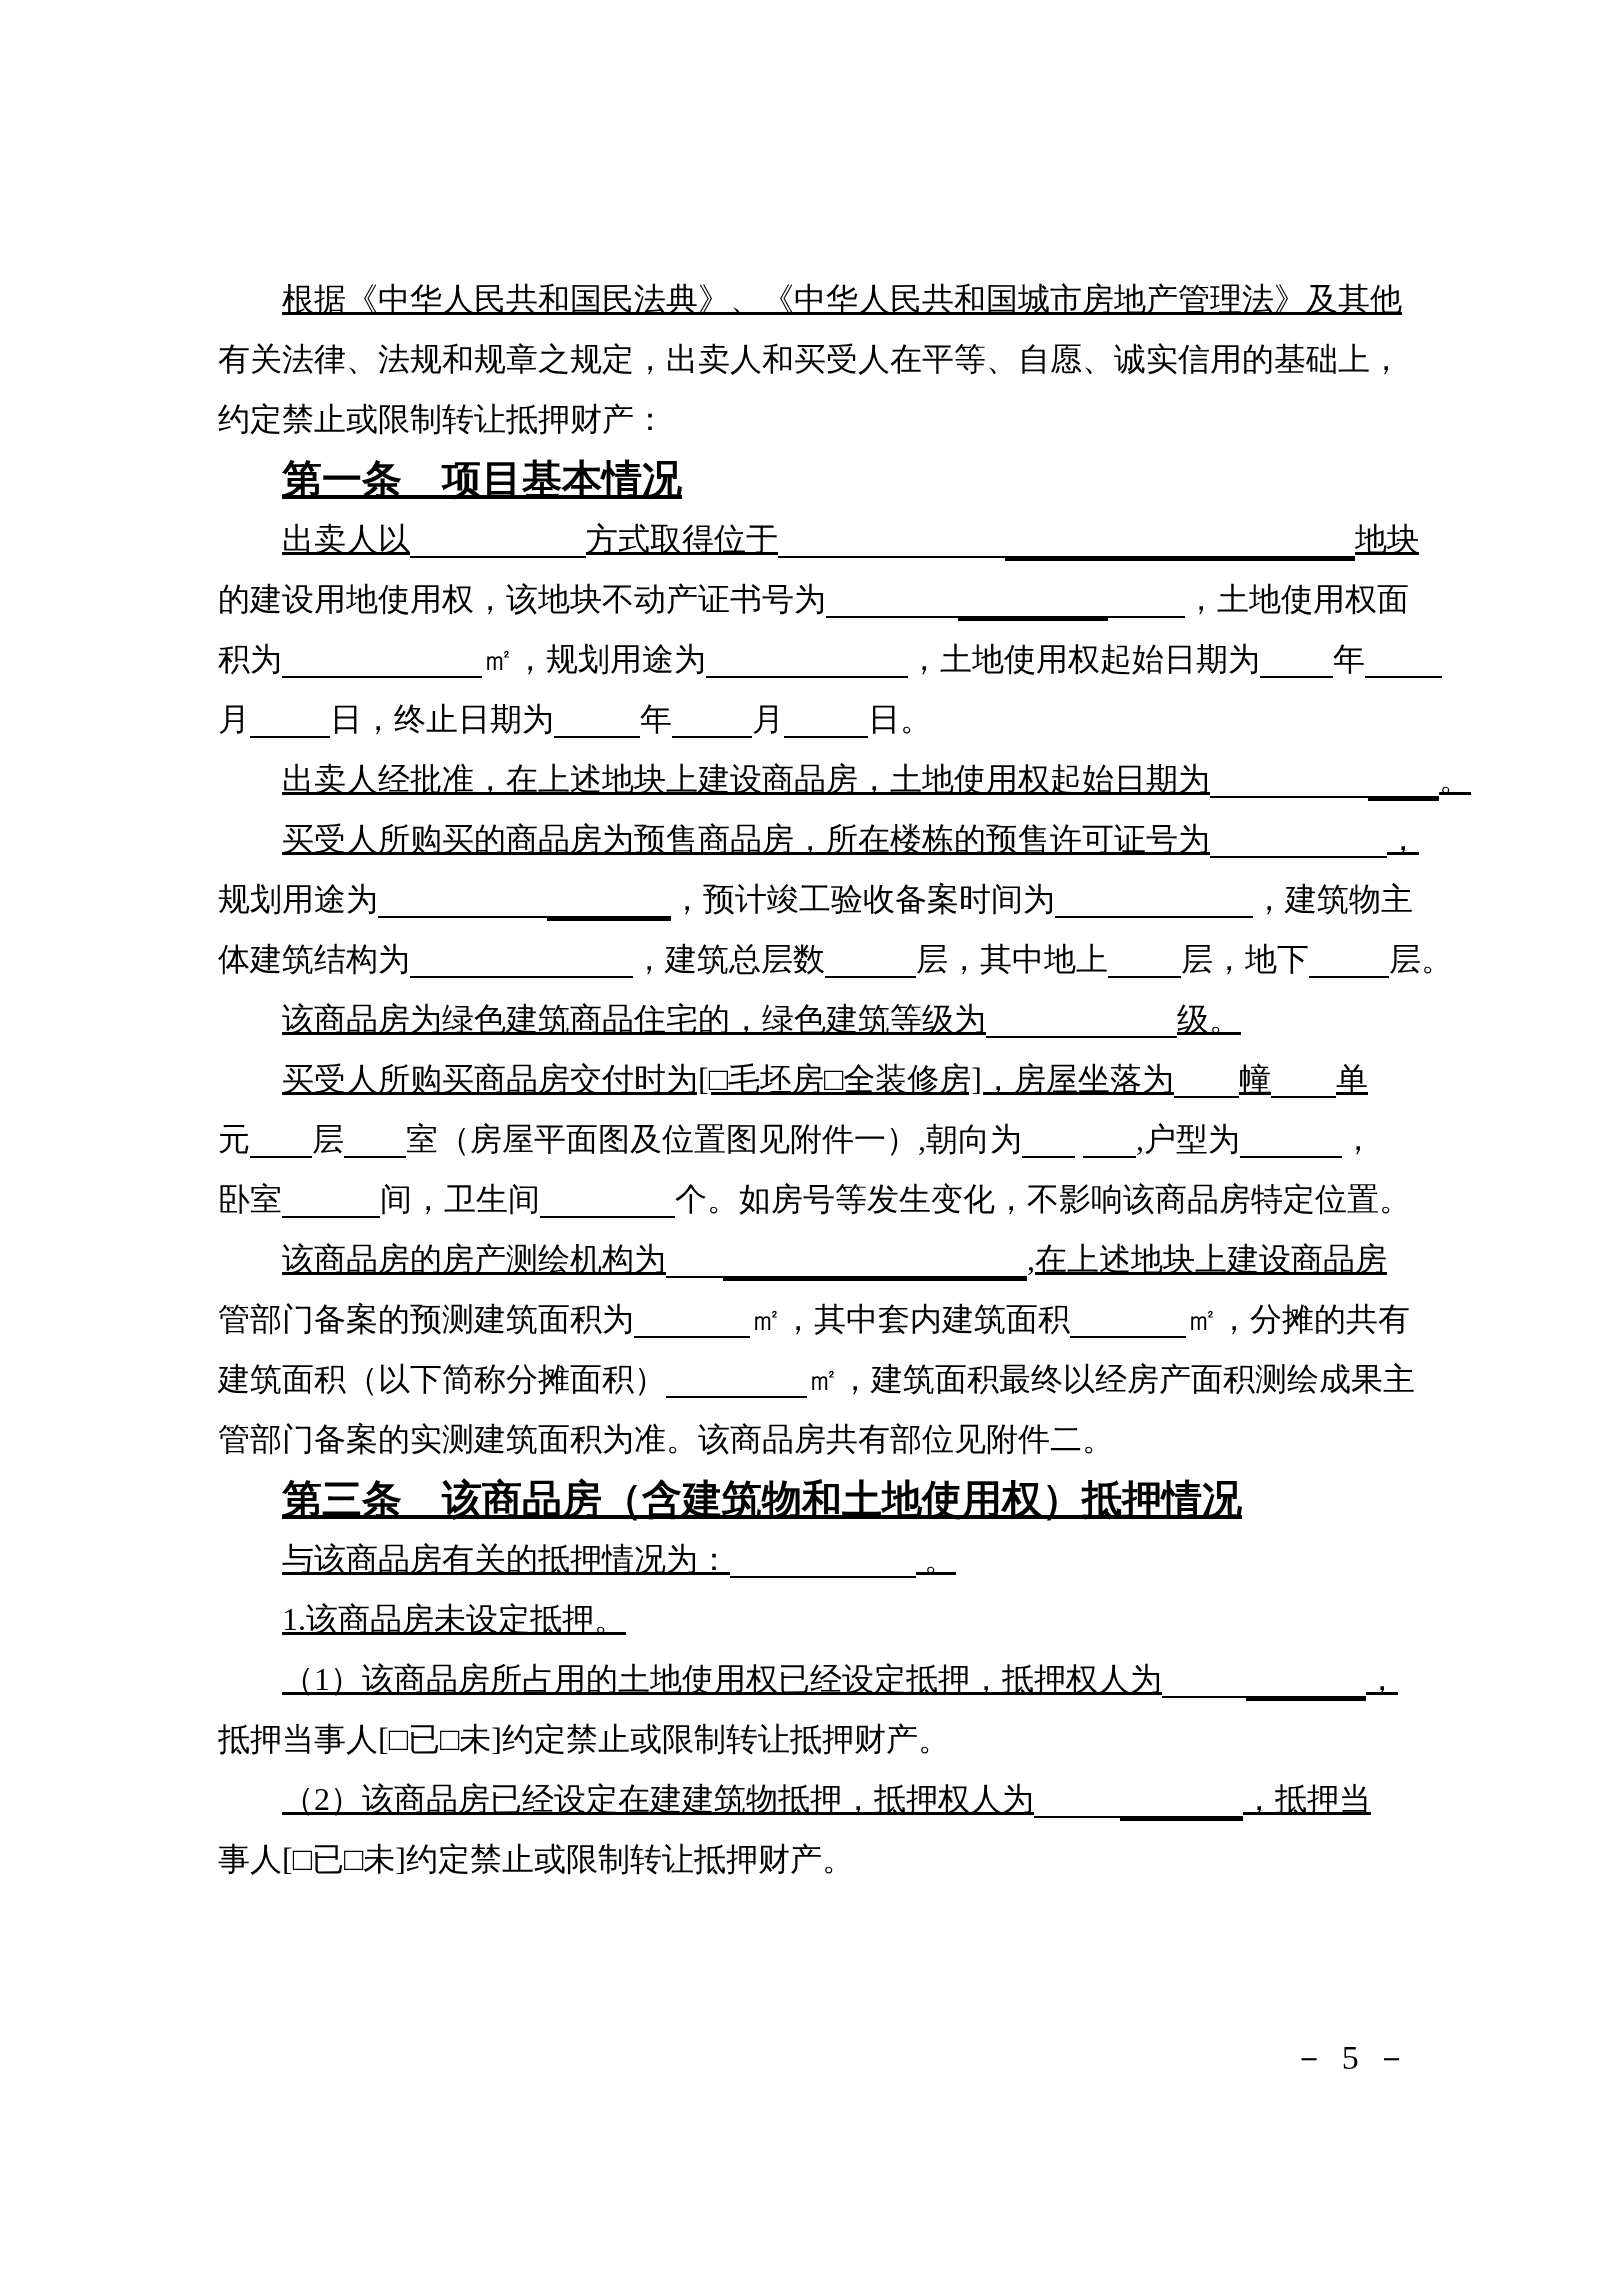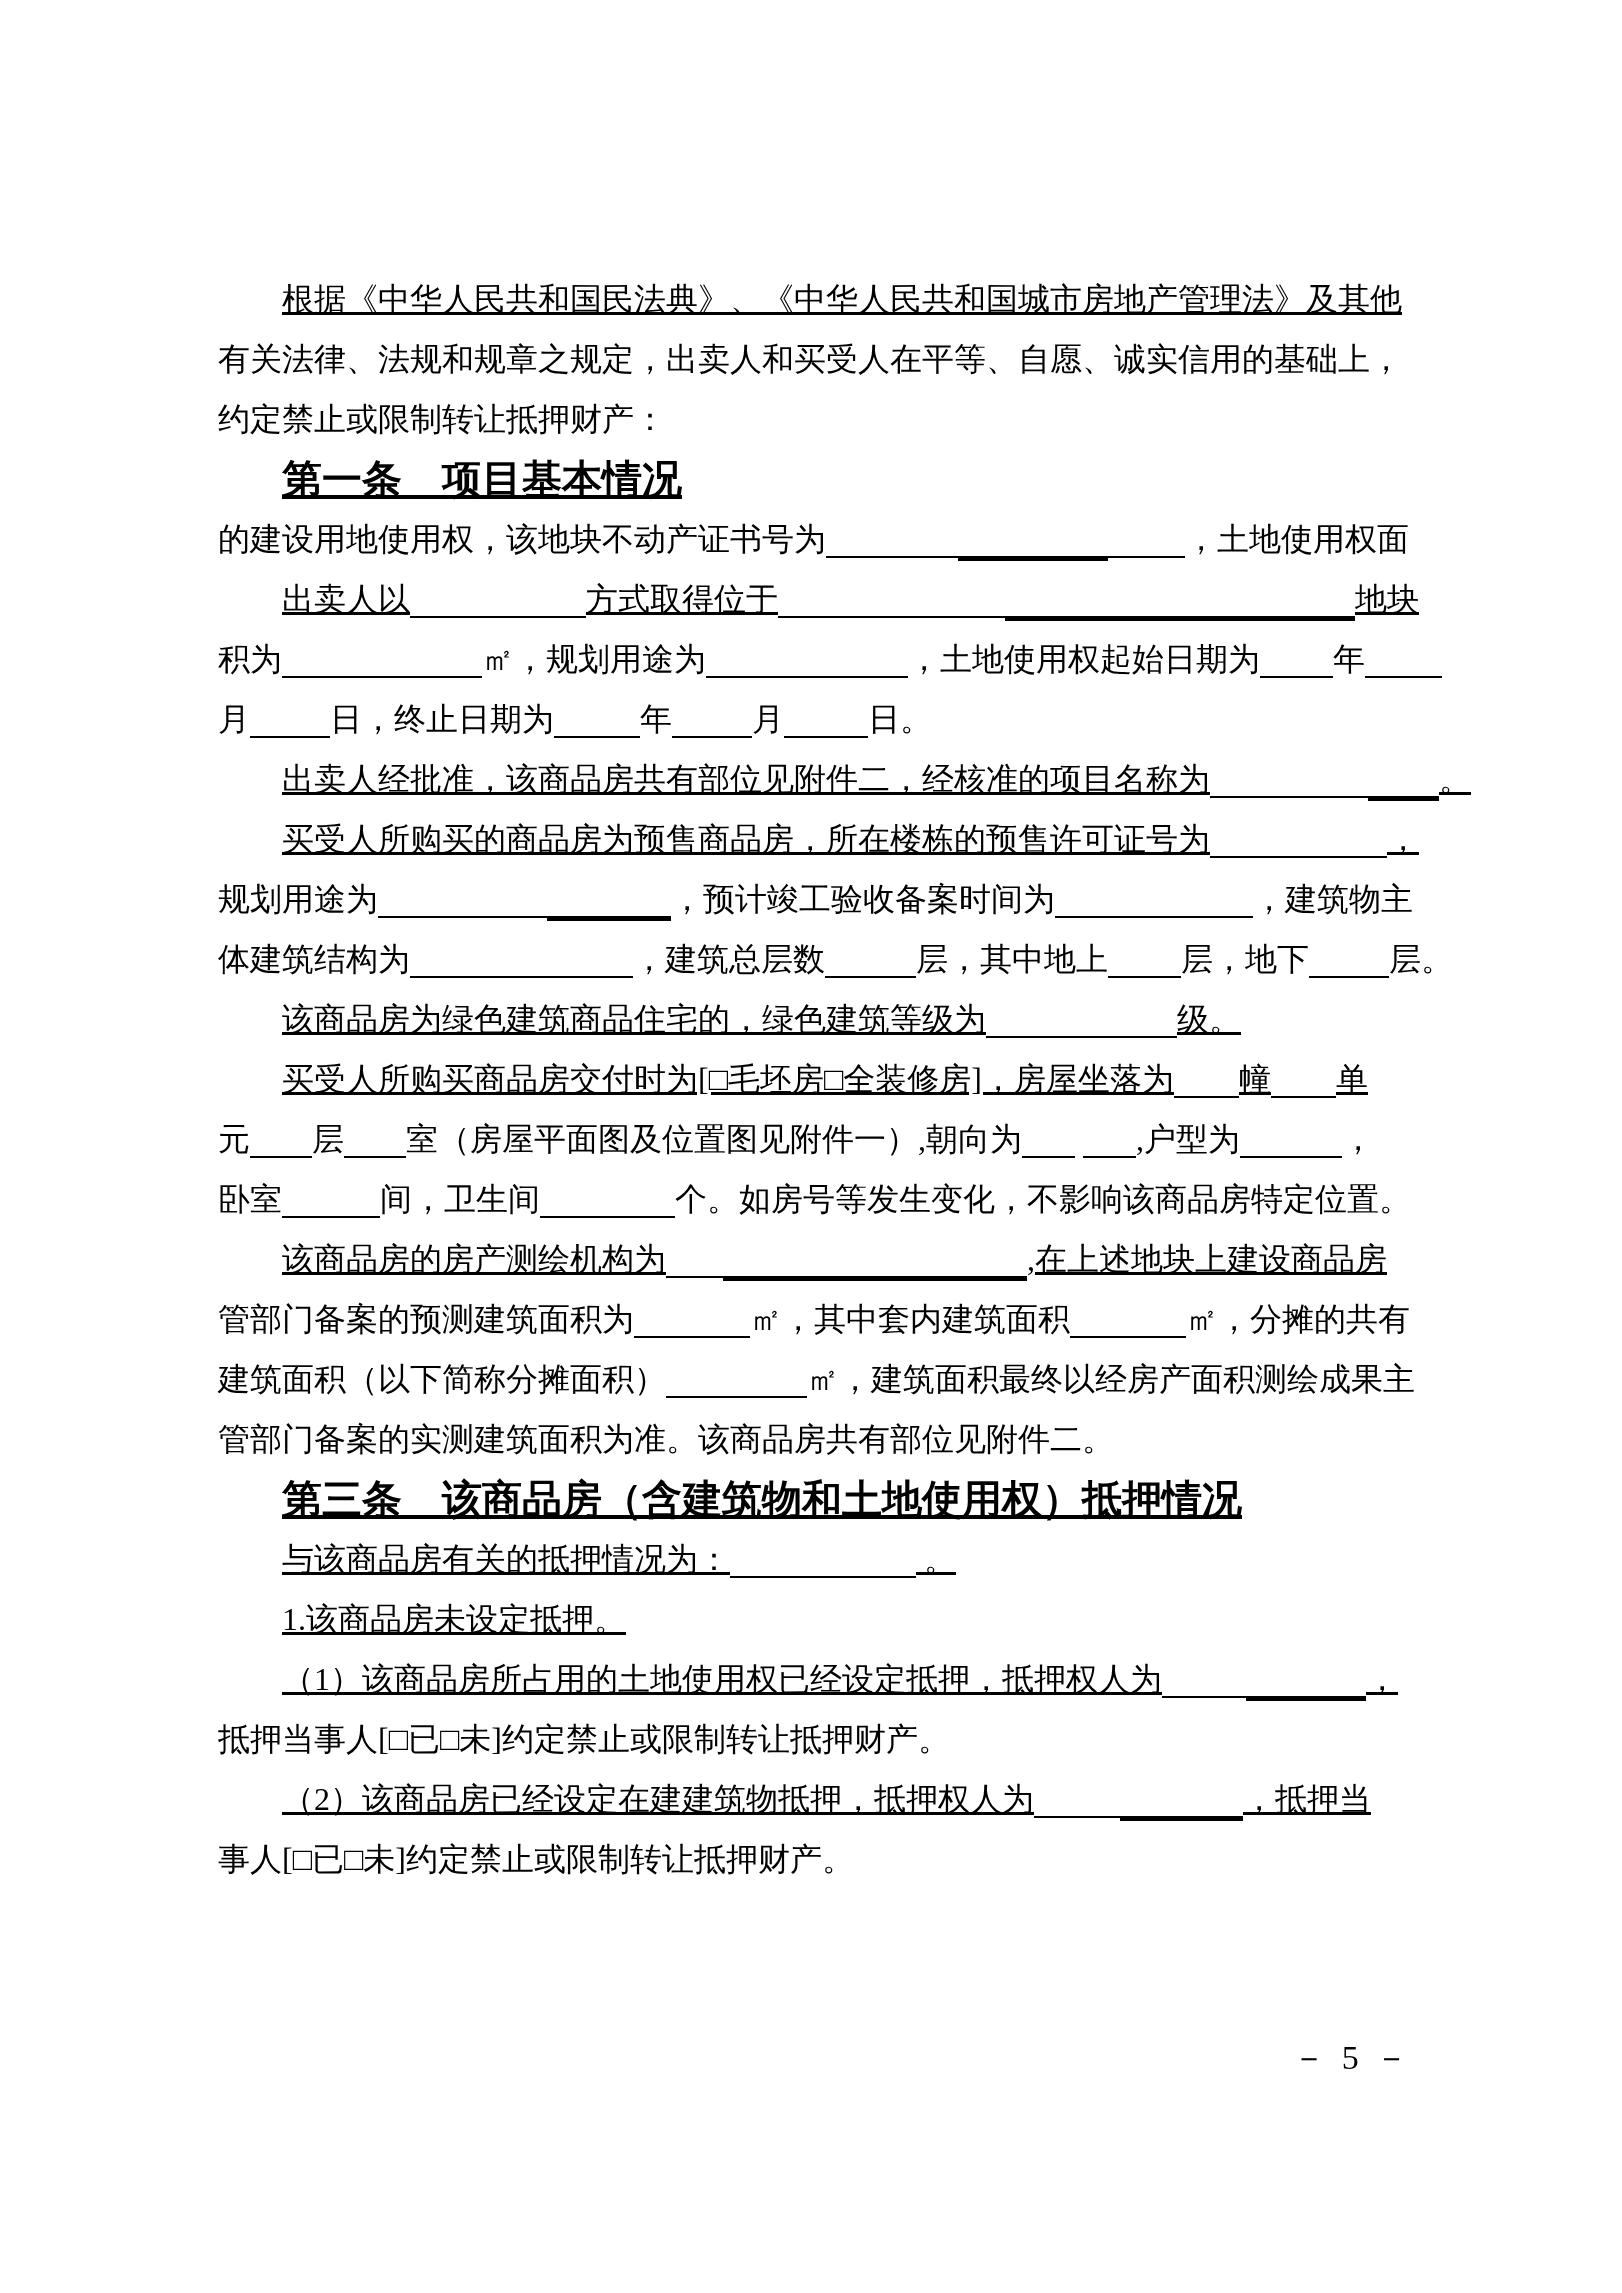--- a/index.html
+++ b/index.html
@@ -62,25 +62,25 @@
 </style>
 </head>
 <body>
 
 <div class="page">
   <div class="content">
       <div class="line indent"><span class="txt">根据《中华人民共和国民法典》、《中华人民共和国城市房地产管理法》及其他</span></div>
       <div class="line"><span class="txt">有关法律、法规和规章之规定，出卖人和买受人在平等、自愿、诚实信用的基础上，</span></div>
       <div class="line"><span class="txt">约定禁止或限制转让抵押财产：</span></div>
       <div class="line heading indent"><span class="txt">第一条　项目基本情况</span></div>
+      <div class="line indent"><span class="txt">出卖人以</span><span class="blank" style="width: 176px;"></span><span class="txt">方式取得位于</span><span class="blank" style="width: 227px;"></span><span class="blank thick" style="width: 350px;"></span><span class="txt">地块</span></div>
       <div class="line"><span class="txt">的建设用地使用权，该地块不动产证书号为</span><span class="blank" style="width: 132px;"></span><span class="blank thick" style="width: 150px;"></span><span class="blank" style="width: 77px;"></span><span class="txt">，土地使用权面</span></div>
-      <div class="line indent"><span class="txt">出卖人以</span><span class="blank" style="width: 176px;"></span><span class="txt">方式取得位于</span><span class="blank" style="width: 227px;"></span><span class="blank thick" style="width: 350px;"></span><span class="txt">地块</span></div>
       <div class="line"><span class="txt">积为</span><span class="blank" style="width: 200px;"></span><span class="txt">㎡，规划用途为</span><span class="blank" style="width: 202px;"></span><span class="txt">，土地使用权起始日期为</span><span class="blank" style="width: 73px;"></span><span class="txt">年</span><span class="blank" style="width: 77px;"></span></div>
       <div class="line"><span class="txt">月</span><span class="blank" style="width: 80px;"></span><span class="txt">日，终止日期为</span><span class="blank" style="width: 86px;"></span><span class="txt">年</span><span class="blank" style="width: 80px;"></span><span class="txt">月</span><span class="blank" style="width: 84px;"></span><span class="txt">日。</span></div>
-      <div class="line indent"><span class="txt">出卖人经批准，该商品房共有部位见附件二，经核准的项目名称为</span><span class="blank" style="width: 158px;"></span><span class="blank thick" style="width: 71px;"></span><span class="txt">。</span></div>
+      <div class="line indent"><span class="txt">出卖人经批准，在上述地块上建设商品房，土地使用权起始日期为</span><span class="blank" style="width: 158px;"></span><span class="blank thick" style="width: 71px;"></span><span class="txt">。</span></div>
       <div class="line indent"><span class="txt">买受人所购买的商品房为预售商品房，所在楼栋的预售许可证号为</span><span class="blank" style="width: 177px;"></span><span class="txt">，</span></div>
       <div class="line"><span class="txt">规划用途为</span><span class="blank" style="width: 169px;"></span><span class="blank thick" style="width: 124px;"></span><span class="txt">，预计竣工验收备案时间为</span><span class="blank" style="width: 198px;"></span><span class="txt">，建筑物主</span></div>
       <div class="line"><span class="txt">体建筑结构为</span><span class="blank" style="width: 223px;"></span><span class="txt">，建筑总层数</span><span class="blank" style="width: 91px;"></span><span class="txt">层，其中地上</span><span class="blank" style="width: 73px;"></span><span class="txt">层，地下</span><span class="blank" style="width: 80px;"></span><span class="txt">层。</span></div>
       <div class="line indent"><span class="txt">该商品房为绿色建筑商品住宅的，绿色建筑等级为</span><span class="blank" style="width: 191px;"></span><span class="txt">级。</span></div>
       <div class="line indent"><span class="txt">买受人所购买商品房交付时为[□毛坯房□全装修房]，房屋坐落为</span><span class="blank" style="width: 65px;"></span><span class="txt">幢</span><span class="blank" style="width: 65px;"></span><span class="txt">单</span></div>
       <div class="line"><span class="txt">元</span><span class="blank" style="width: 62px;"></span><span class="txt">层</span><span class="blank" style="width: 62px;"></span><span class="txt">室（房屋平面图及位置图见附件一）,朝向为</span><span class="blank" style="width: 53px;"></span><span class="txt"> </span><span class="blank" style="width: 53px;"></span><span class="txt">,户型为</span><span class="blank" style="width: 102px;"></span><span class="txt">，</span></div>
       <div class="line"><span class="txt">卧室</span><span class="blank" style="width: 98px;"></span><span class="txt">间，卫生间</span><span class="blank" style="width: 135px;"></span><span class="txt">个。如房号等发生变化，不影响该商品房特定位置。</span></div>
       <div class="line indent"><span class="txt">该商品房的房产测绘机构为</span><span class="blank" style="width: 57px;"></span><span class="blank thick" style="width: 304px;"></span><span class="txt">,在上述地块上建设商品房</span></div>
       <div class="line"><span class="txt">管部门备案的预测建筑面积为</span><span class="blank" style="width: 116px;"></span><span class="txt">㎡，其中套内建筑面积</span><span class="blank" style="width: 116px;"></span><span class="txt">㎡，分摊的共有</span></div>
       <div class="line"><span class="txt">建筑面积（以下简称分摊面积）</span><span class="blank" style="width: 141px;"></span><span class="txt">㎡，建筑面积最终以经房产面积测绘成果主</span></div>

